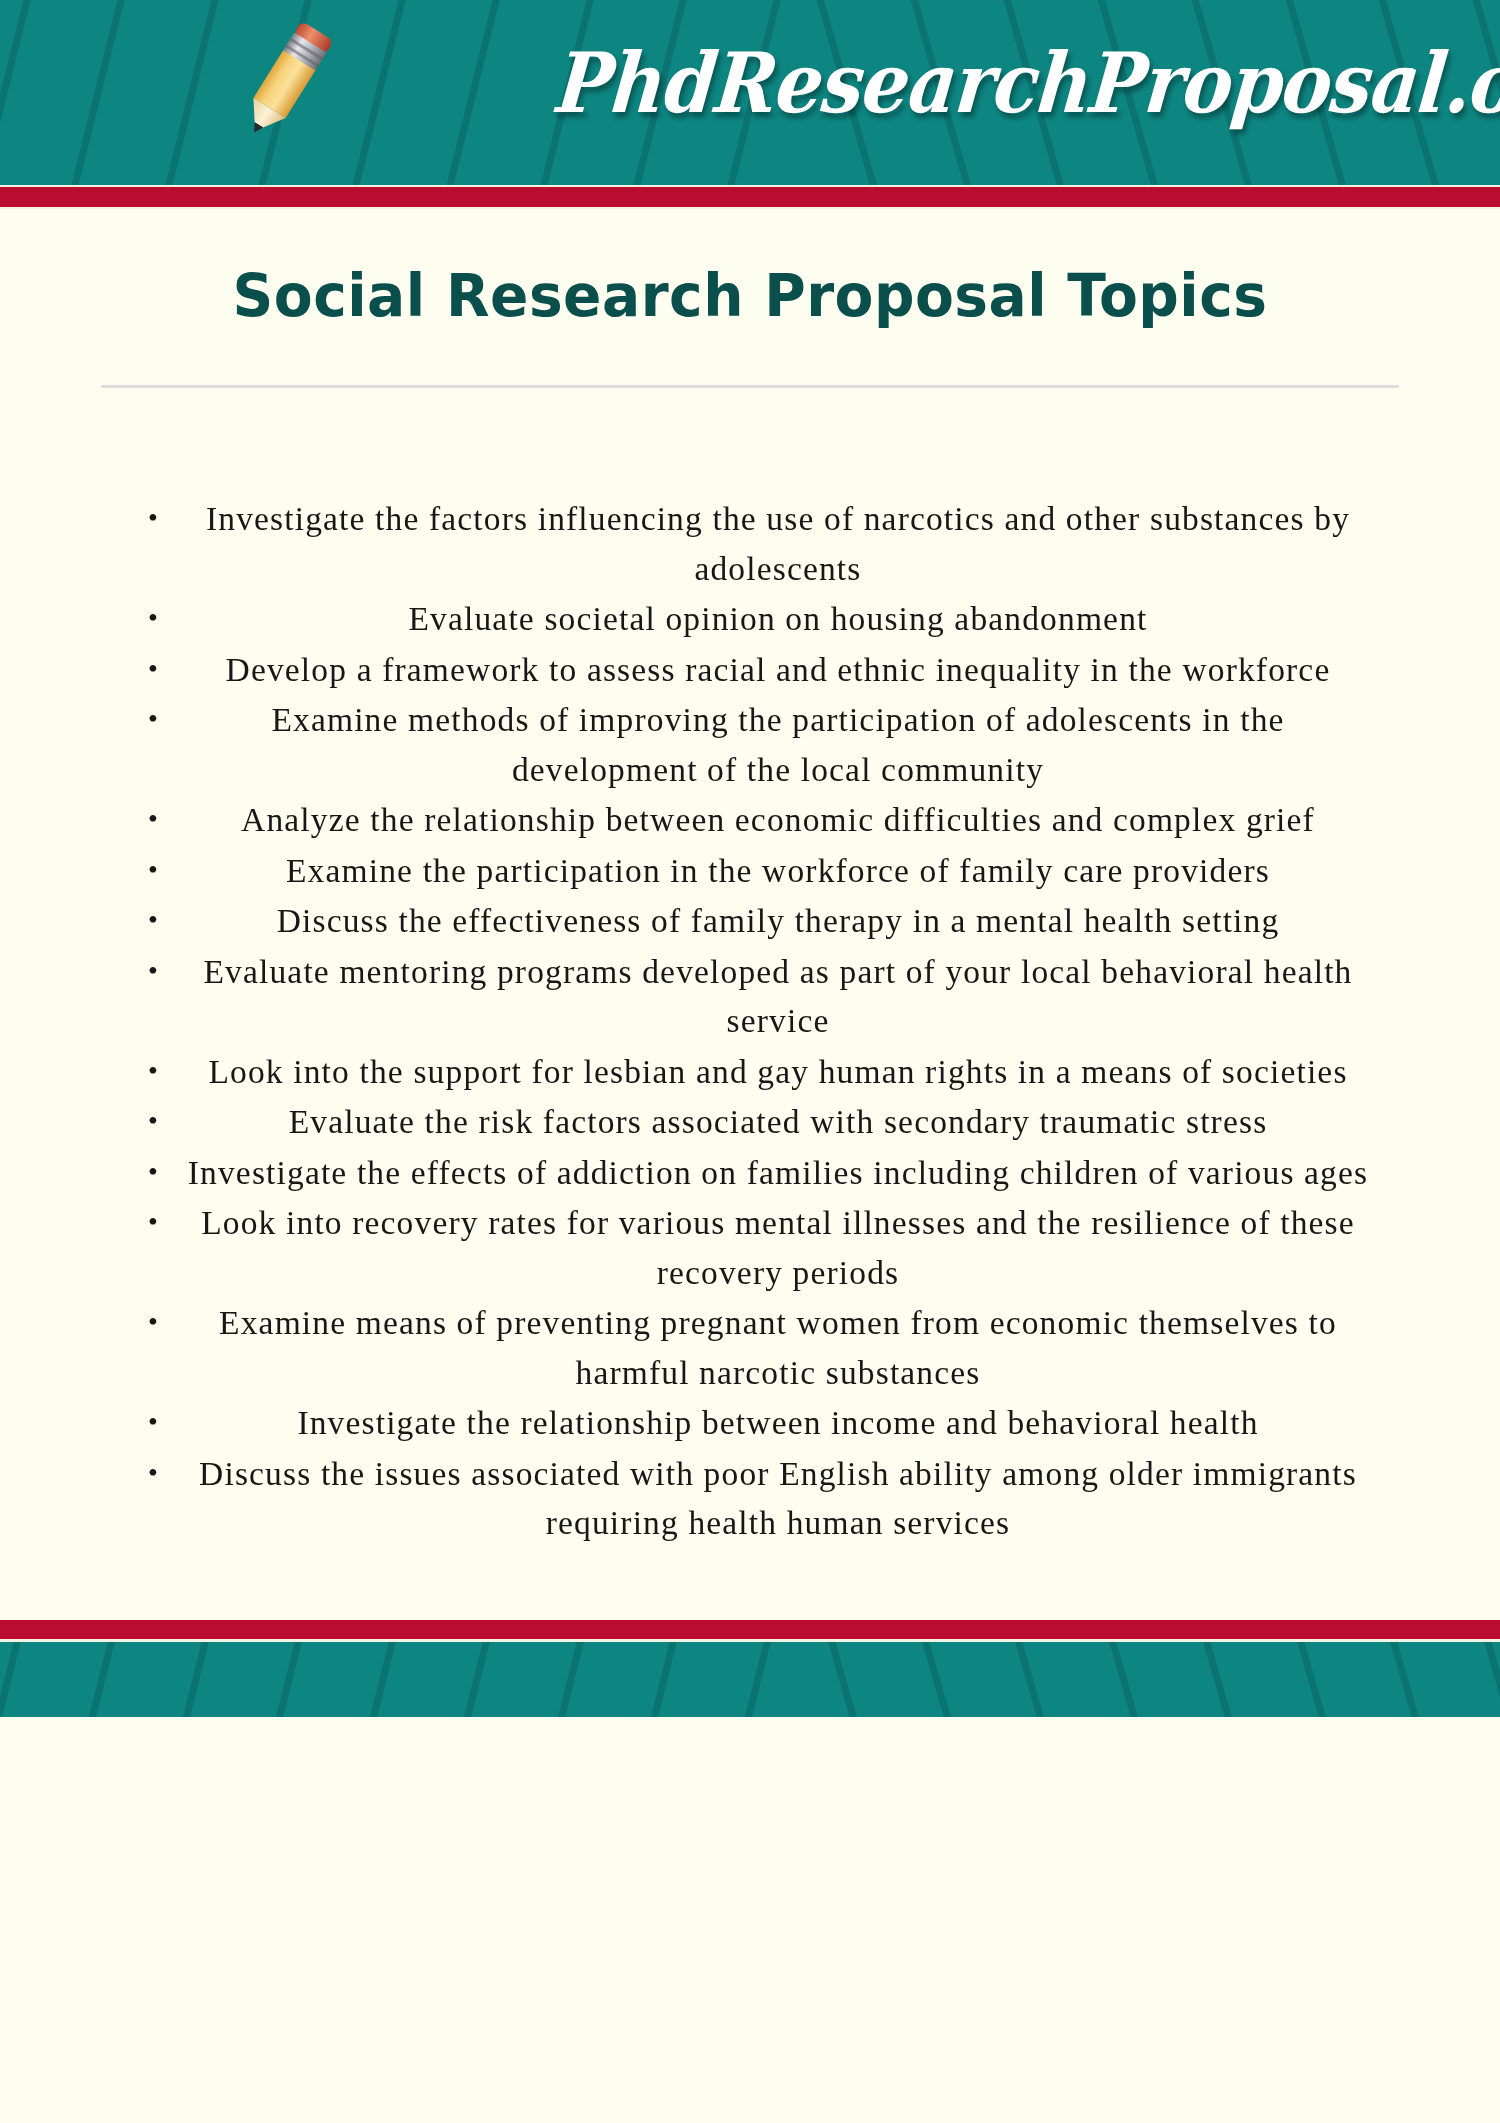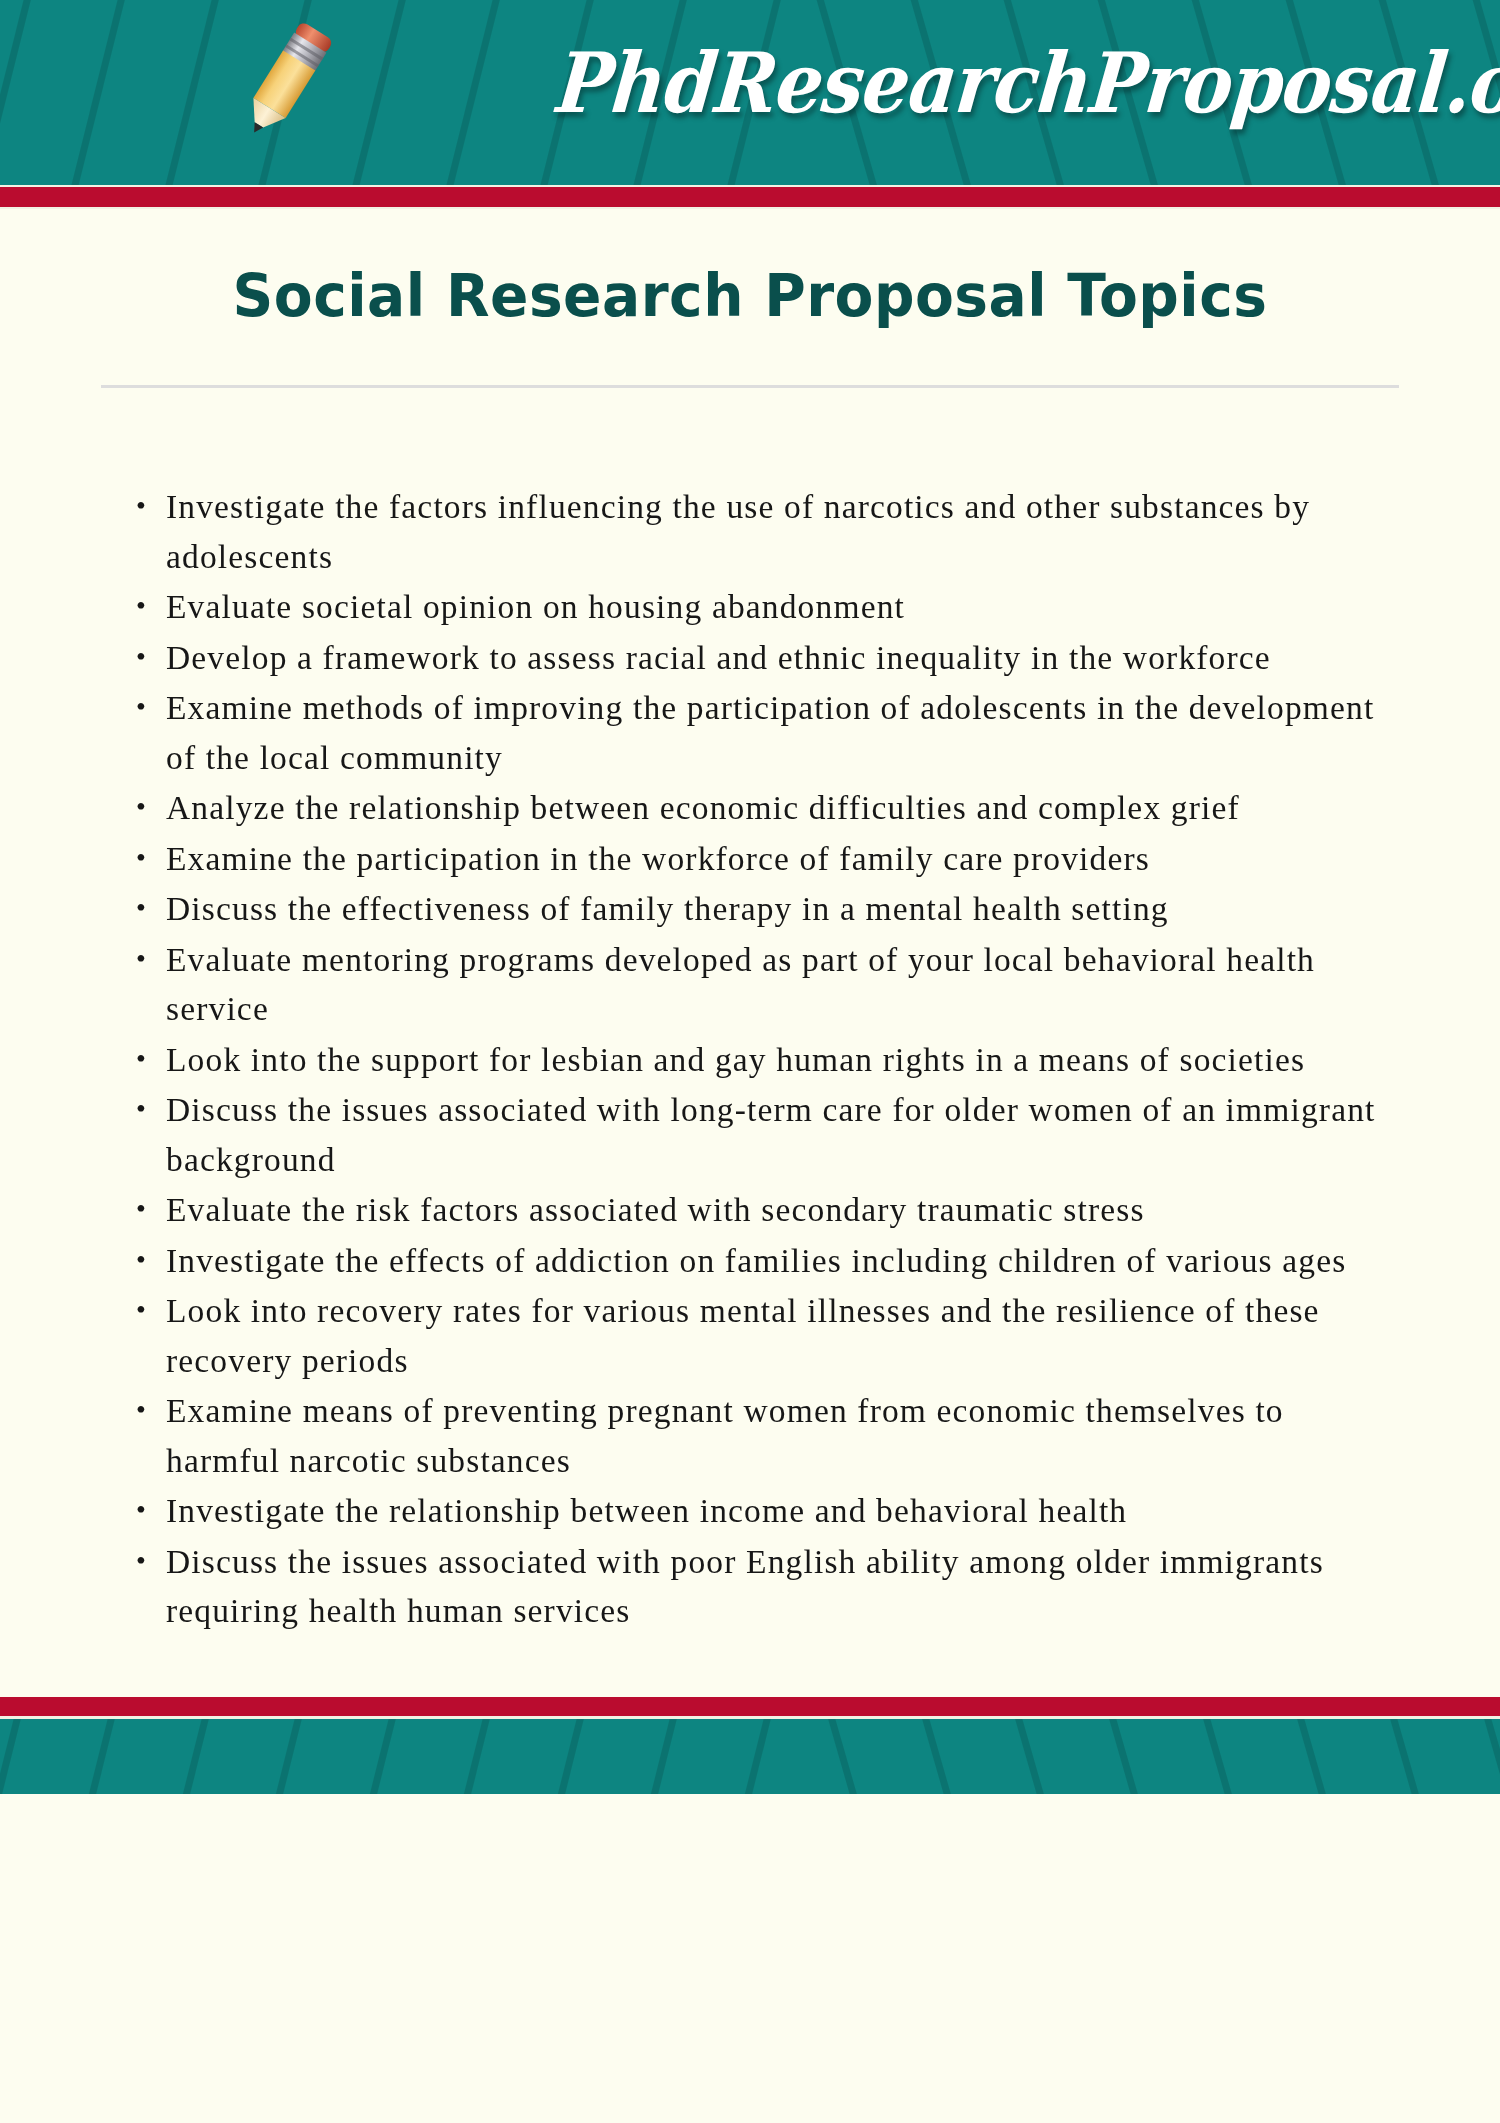--- a/index.html
+++ b/index.html
@@ -127,22 +127,23 @@
   .title-divider {
     width: 1298px;
     height: 3px;
     background: #dddddd;
     margin: 55px auto 0 auto;
     border: 0;
   }
 
   .topic-list {
     list-style: none;
-    margin: 0;
+    margin: 12px;
     padding: 94px 110px 0 136px;
+    text-align: center;
   }
   .topic-item {
     position: relative;
     font-family: "Liberation Serif", serif;
     font-size: 33.5px;
     line-height: 49.5px;
     color: #171717;
     letter-spacing: 1.15px;
     padding-left: 30px;
     margin: 0 0 1px 0;
@@ -273,21 +274,20 @@
     <ul class="topic-list" id="topic-list">
         <li class="topic-item">Investigate the factors influencing the use of narcotics and other substances by adolescents</li>
         <li class="topic-item">Evaluate societal opinion on housing abandonment</li>
         <li class="topic-item">Develop a framework to assess racial and ethnic inequality in the workforce</li>
         <li class="topic-item">Examine methods of improving the participation of adolescents in the development of the local community</li>
         <li class="topic-item">Analyze the relationship between economic difficulties and complex grief</li>
         <li class="topic-item">Examine the participation in the workforce of family care providers</li>
         <li class="topic-item">Discuss the effectiveness of family therapy in a mental health setting</li>
         <li class="topic-item">Evaluate mentoring programs developed as part of your local behavioral health service</li>
         <li class="topic-item">Look into the support for lesbian and gay human rights in a means of societies</li>
-        <li class="topic-item">Discuss the issues associated with long-term care for older women of an immigrant background</li>
         <li class="topic-item">Evaluate the risk factors associated with secondary traumatic stress</li>
         <li class="topic-item">Investigate the effects of addiction on families including children of various ages</li>
         <li class="topic-item">Look into recovery rates for various mental illnesses and the resilience of these recovery periods</li>
         <li class="topic-item">Examine means of preventing pregnant women from economic themselves to harmful narcotic substances</li>
         <li class="topic-item">Investigate the relationship between income and behavioral health</li>
         <li class="topic-item">Discuss the issues associated with poor English ability among older immigrants requiring health human services</li>
       </ul>
 
   </div>
 

